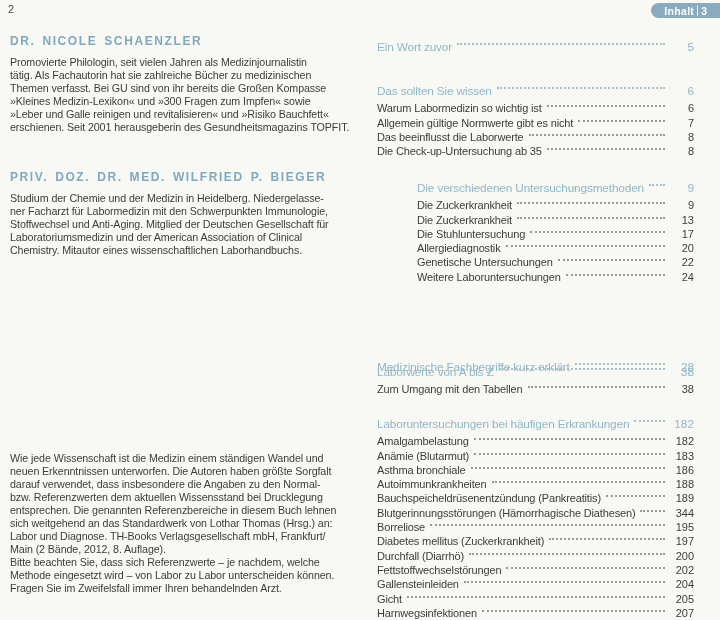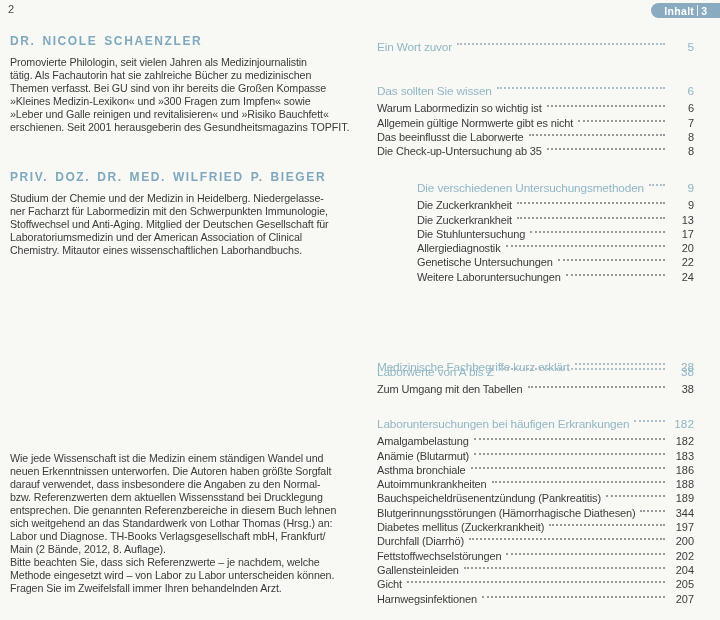--- a/index.html
+++ b/index.html
@@ -243,20 +243,25 @@
           <span class="toc-label">Bauchspeicheldrüsenentzündung (Pankreatitis)</span>
           <span class="toc-dots"></span>
           <span class="toc-page">189</span>
         </div>
         <div class="toc-row toc-item">
           <span class="toc-label">Blutgerinnungsstörungen (Hämorrhagische Diathesen)</span>
           <span class="toc-dots"></span>
           <span class="toc-page">344</span>
         </div>
         <div class="toc-row toc-item">
+          <span class="toc-label">Borreliose</span>
+          <span class="toc-dots"></span>
+          <span class="toc-page">195</span>
+        </div>
+        <div class="toc-row toc-item">
           <span class="toc-label">Diabetes mellitus (Zuckerkrankheit)</span>
           <span class="toc-dots"></span>
           <span class="toc-page">197</span>
         </div>
         <div class="toc-row toc-item">
           <span class="toc-label">Durchfall (Diarrhö)</span>
           <span class="toc-dots"></span>
           <span class="toc-page">200</span>
         </div>
         <div class="toc-row toc-item">

